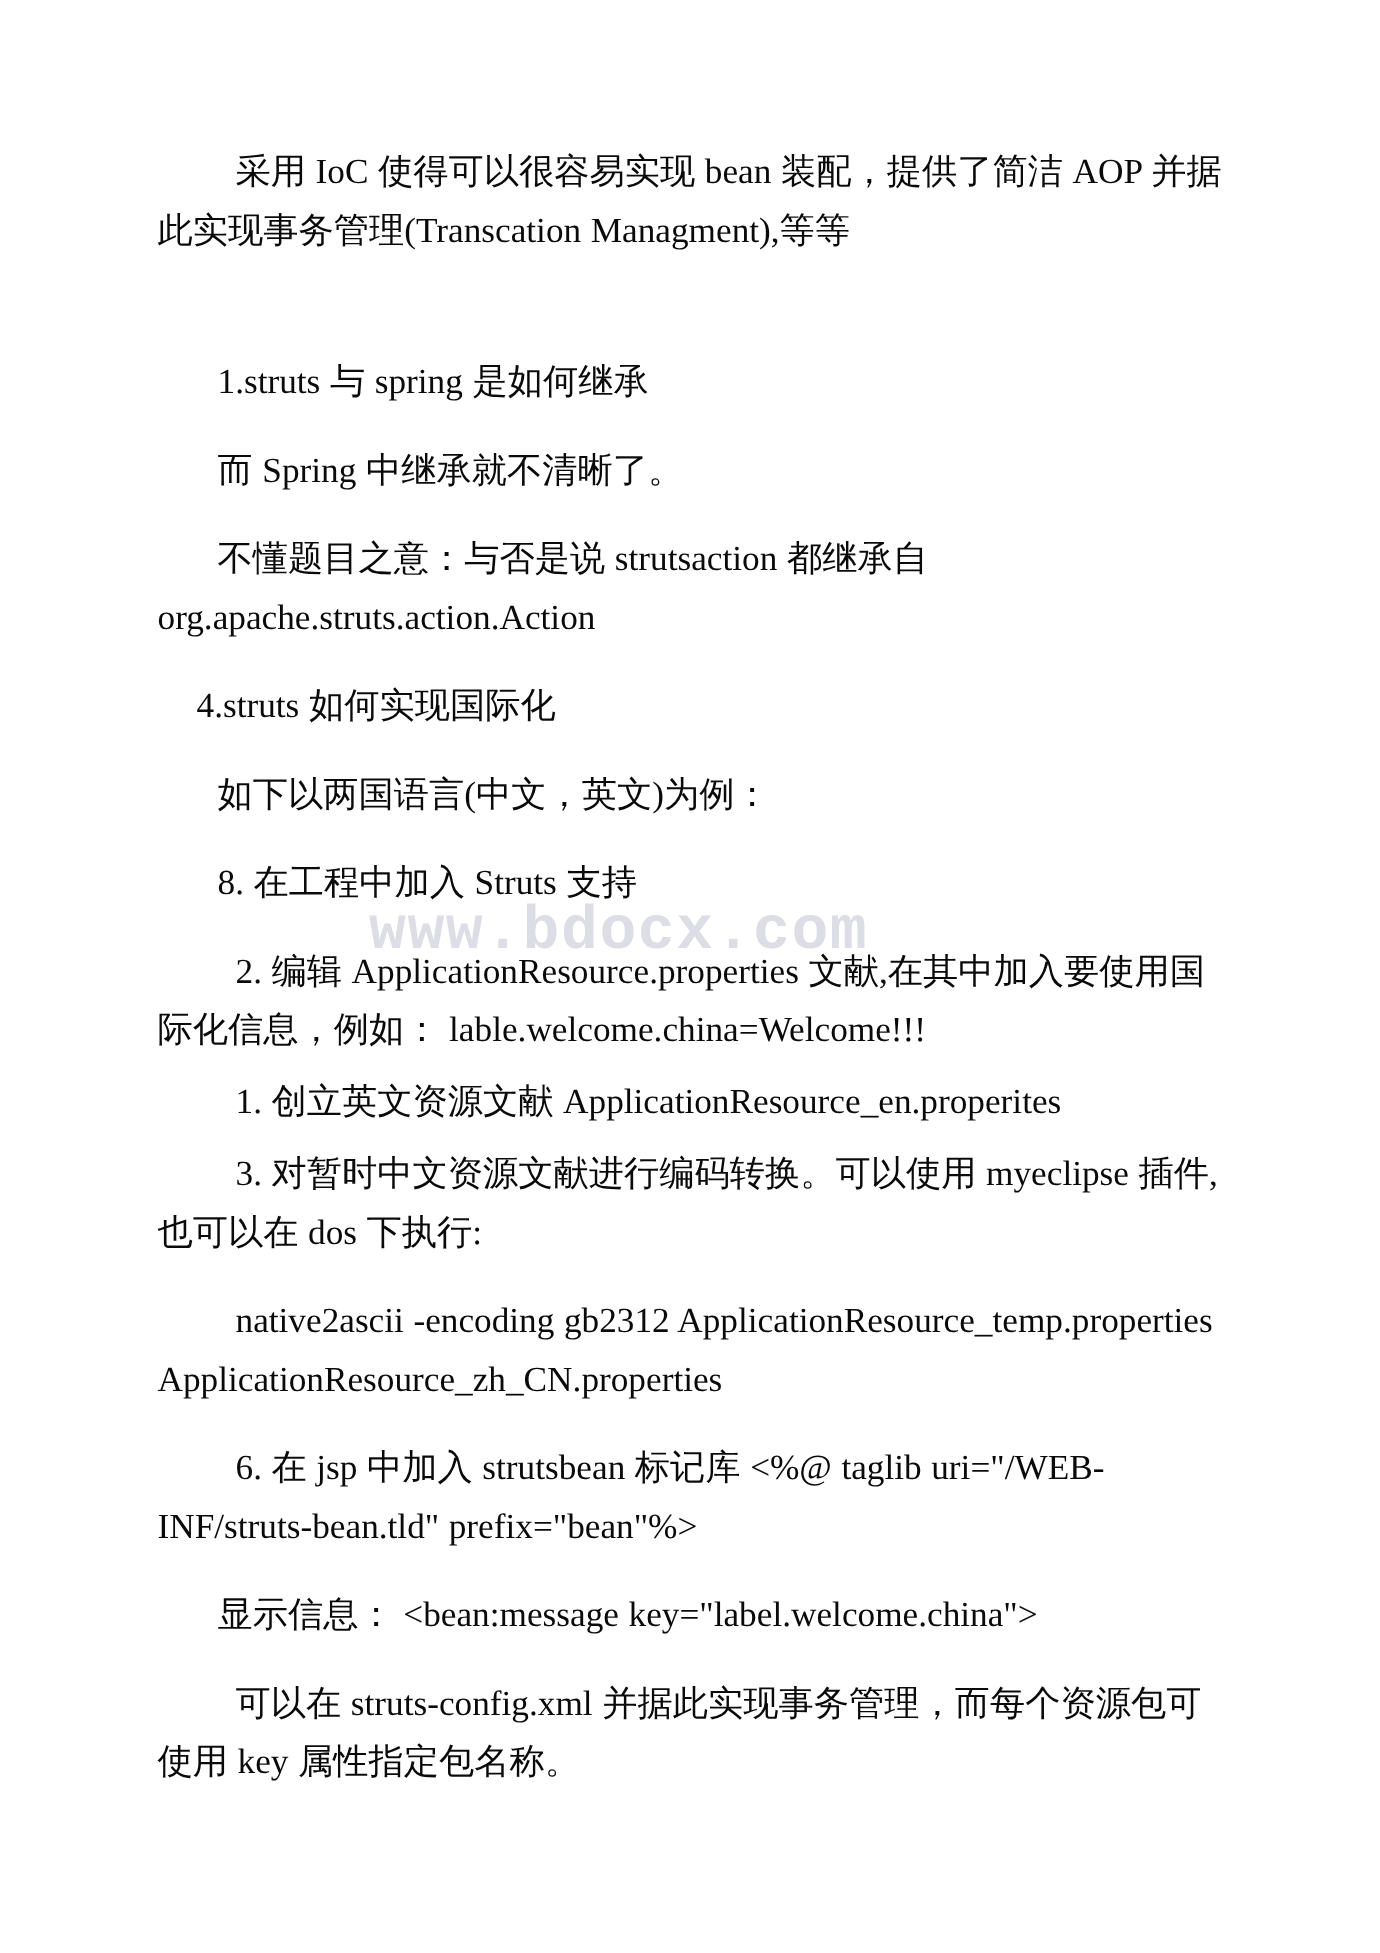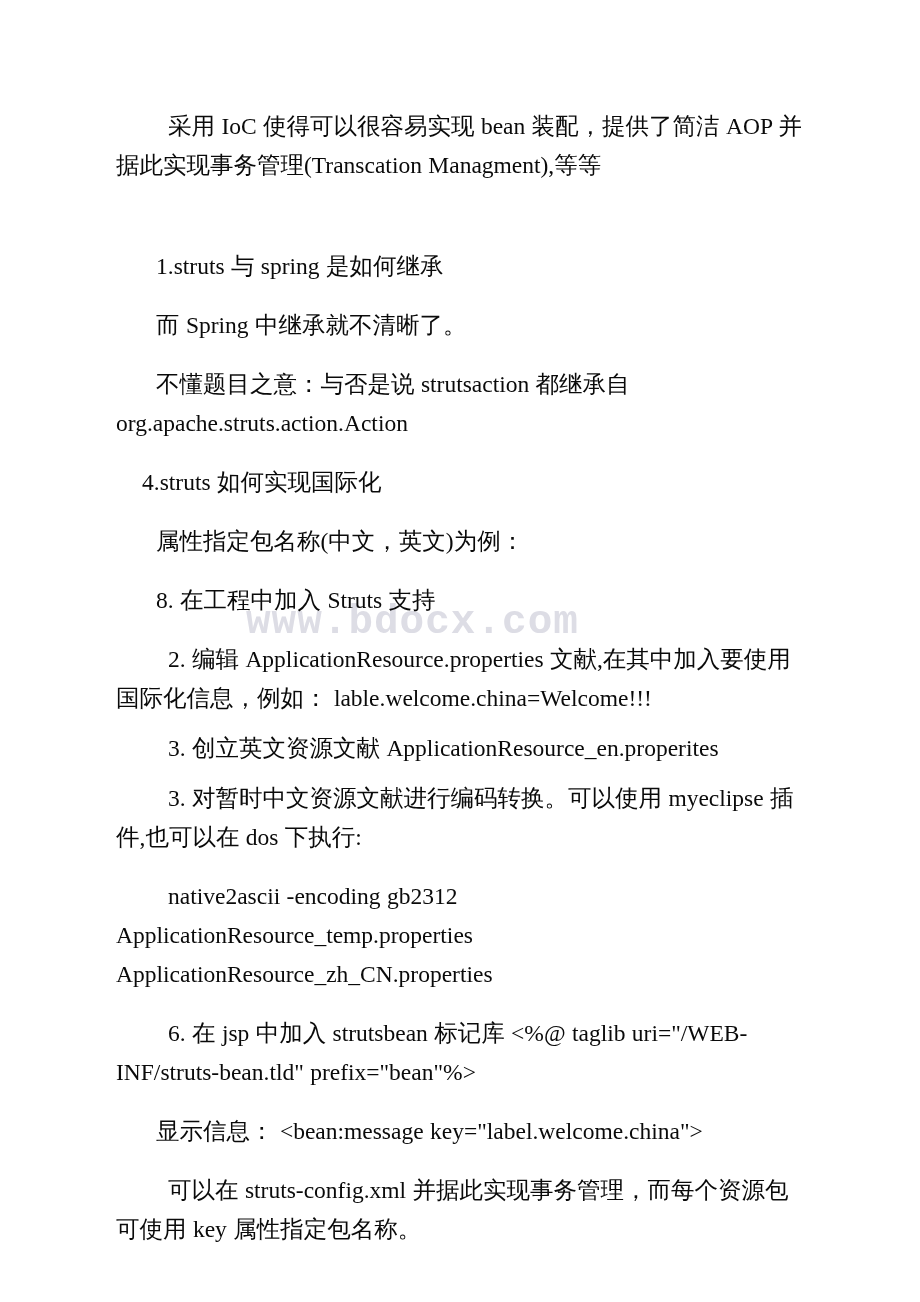--- a/index.html
+++ b/index.html
@@ -47,21 +47,21 @@
     position: absolute;
     left: 105px;
     top: 96px;
     width: 712px;
     z-index: 2;
   }
 
   .para {
     font-size: 23.5px;
     line-height: 39px;
-    margin: 11px;
+    margin: 0;
     text-align: left;
     word-spacing: 0.5px;
   }
 
   
   .ind-2  { text-indent: 52px; }
   .ind-15 { text-indent: 40px; }
   .ind-1  { text-indent: 26px; }
   .gap-md { margin-top: 20px; }
   .gap-sm { margin-top: 9px; }
@@ -79,27 +79,27 @@
     <p class="para ind-2">采用 IoC 使得可以很容易实现 bean 装配，提供了简洁 AOP 并据此实现事务管理(Transcation Managment),等等</p>
 
     <p class="para ind-15 gap-xl">1.struts 与 spring 是如何继承</p>
 
     <p class="para ind-15 gap-md">而 Spring 中继承就不清晰了。</p>
 
     <p class="para ind-15 gap-md">不懂题目之意：与否是说 strutsaction 都继承自 org.apache.struts.action.Action</p>
 
     <p class="para ind-1 gap-md">4.struts 如何实现国际化</p>
 
-    <p class="para ind-15 gap-md">属性指定包名称(中文，英文)为例：</p>
+    <p class="para ind-15 gap-md">如下以两国语言(中文，英文)为例：</p>
 
     <p class="para ind-15 gap-md">8. 在工程中加入 Struts 支持</p>
 
     <p class="para ind-2 gap-md">2. 编辑 ApplicationResource.properties 文献,在其中加入要使用国际化信息，例如： lable.welcome.china=Welcome!!!</p>
 
-    <p class="para ind-2 gap-sm">3. 创立英文资源文献 ApplicationResource_en.properites</p>
+    <p class="para ind-2 gap-sm">1. 创立英文资源文献 ApplicationResource_en.properites</p>
 
 
     <p class="para ind-2 gap-sm">3. 对暂时中文资源文献进行编码转换。可以使用 myeclipse 插件,也可以在 dos 下执行:</p>
 
     <p class="para ind-2 gap-md">native2ascii -encoding gb2312 ApplicationResource_temp.properties ApplicationResource_zh_CN.properties</p>
 
     <p class="para ind-2 gap-md">6. 在 jsp 中加入 strutsbean 标记库 &lt;%@ taglib uri="/WEB-INF/struts-bean.tld" prefix="bean"%&gt;</p>
 
     <p class="para ind-15 gap-md">显示信息： &lt;bean:message key="label.welcome.china"&gt;</p>
 

